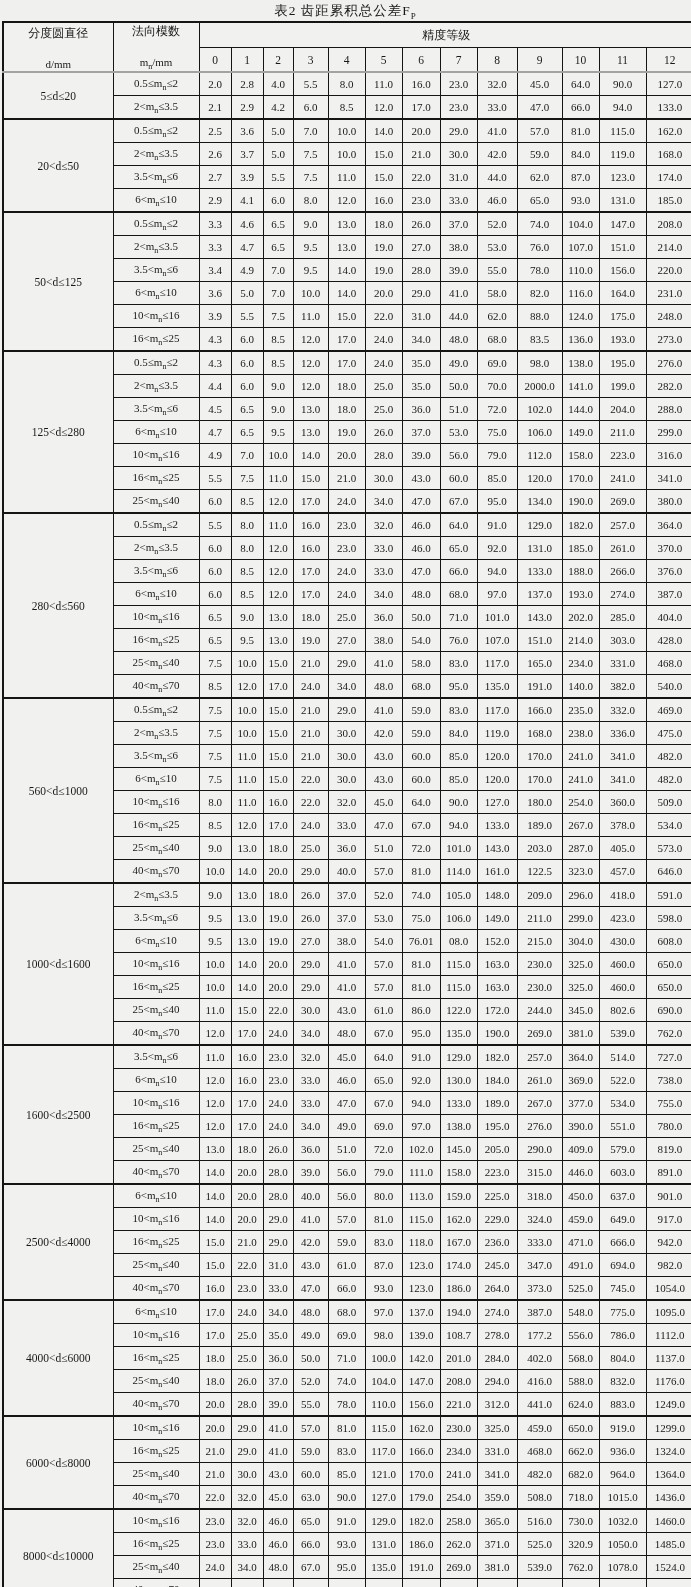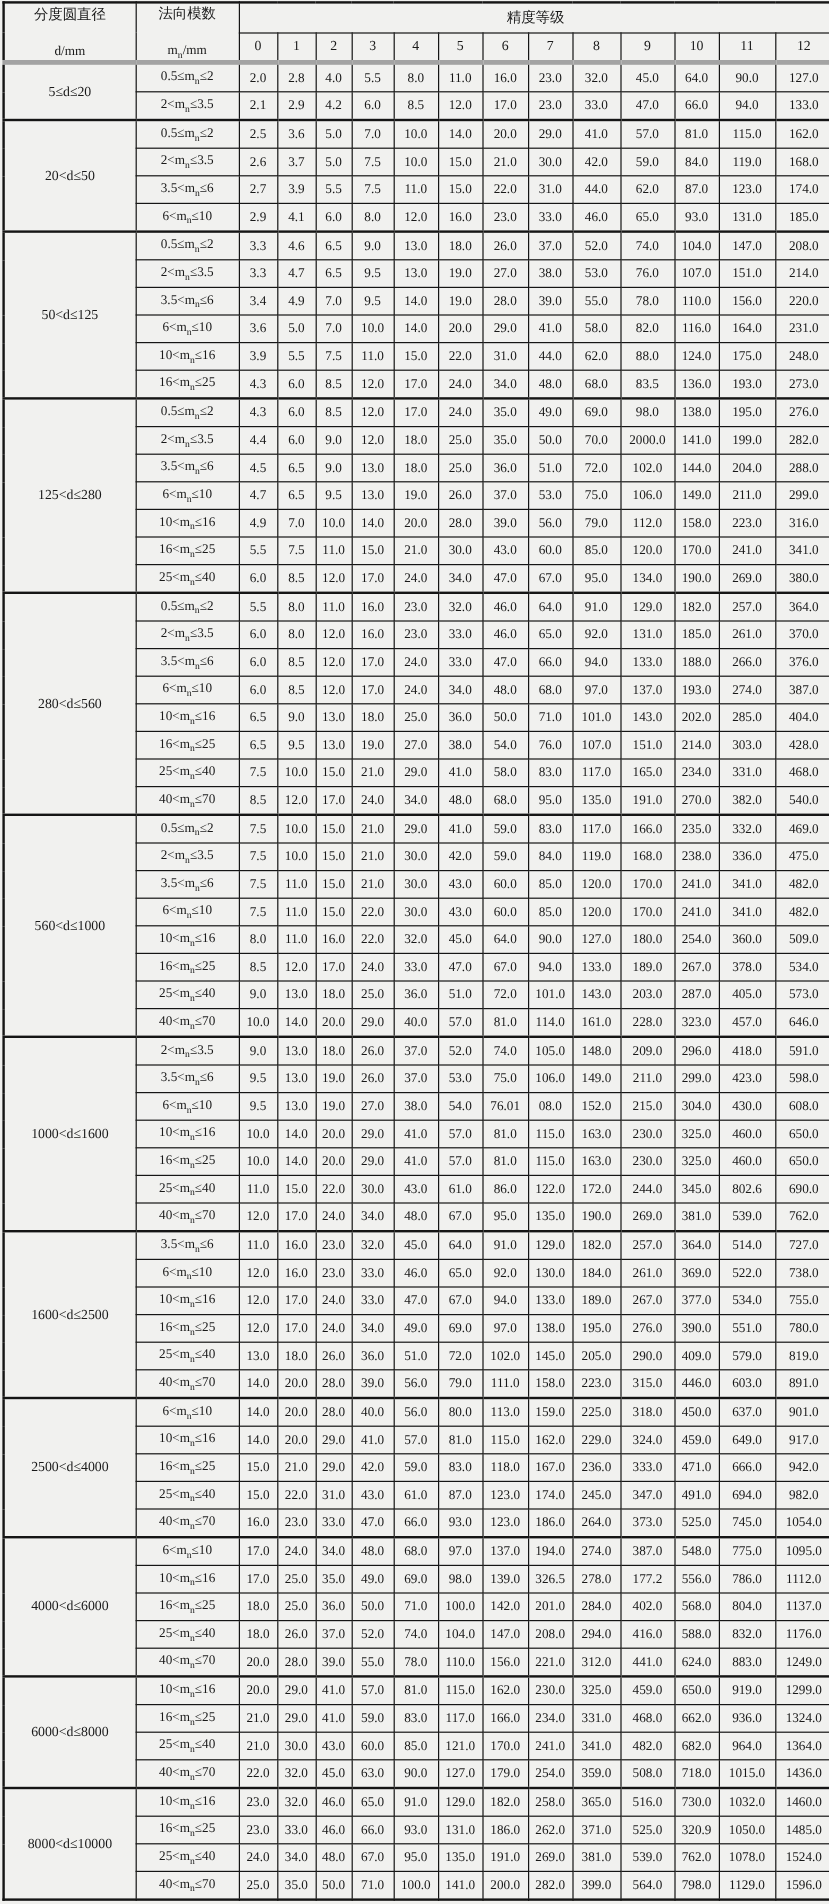--- a/index.html
+++ b/index.html
@@ -9,30 +9,31 @@
   .table-title{text-align:center;font-size:13.5px;height:20px;line-height:20px;letter-spacing:1px;}
   .table-title sub{font-size:9px;}
   table.tol{border-collapse:collapse;table-layout:fixed;width:687px;
             background:#f1f1ef;border:2px solid #151515;}
   th,td{border:1px solid #151515;text-align:center;vertical-align:middle;
         font-weight:normal;font-size:11px;padding:0;overflow:hidden;white-space:nowrap;}
   thead .hdr{font-size:12px;}
   thead .hdr .unit{font-size:11px;margin-top:16px;}
   thead tr:first-child th{height:21px;}
   th.grade-num{height:20px;font-size:11.5px;}
-  thead tr:last-child th, thead th[rowspan]{border-bottom:4px solid #a3a3a3;}
+  thead tr:last-child th, thead th[rowspan]{border-bottom:2px solid #a3a3a3;}
   tbody td{height:22px;}
   td.dia{font-size:11.5px;margin-top:44px;}
   td.mod sub, thead sub{font-size:8px;}
   tbody tr.gs > td{border-top:2px solid #151515;}
 </style>
 </head>
 <body>
 
 <div class="page">
+  <div class="table-title"><span>表2 齿距累积总公差F</span><sub>P</sub></div>
 
   <table class="tol">
     <colgroup id="cols">
         <col style="width: 110px;">
         <col style="width: 86px;">
         <col style="width: 32px;">
         <col style="width: 32px;">
         <col style="width: 30px;">
         <col style="width: 35px;">
         <col style="width: 37px;">
@@ -500,21 +501,21 @@
           <td class="val">8.5</td>
           <td class="val">12.0</td>
           <td class="val">17.0</td>
           <td class="val">24.0</td>
           <td class="val">34.0</td>
           <td class="val">48.0</td>
           <td class="val">68.0</td>
           <td class="val">95.0</td>
           <td class="val">135.0</td>
           <td class="val">191.0</td>
-          <td class="val">270.0</td>
+          <td class="val">140.0</td>
           <td class="val">382.0</td>
           <td class="val">540.0</td>
         </tr>
         <tr class="gs">
           <td rowspan="8" class="dia">560&lt;d≤1000</td>
           <td class="mod"><span>0.5≤m</span><sub>n</sub><span>≤2</span></td>
           <td class="val">7.5</td>
           <td class="val">10.0</td>
           <td class="val">15.0</td>
           <td class="val">21.0</td>
@@ -628,21 +629,21 @@
           <td class="mod"><span>40&lt;m</span><sub>n</sub><span>≤70</span></td>
           <td class="val">10.0</td>
           <td class="val">14.0</td>
           <td class="val">20.0</td>
           <td class="val">29.0</td>
           <td class="val">40.0</td>
           <td class="val">57.0</td>
           <td class="val">81.0</td>
           <td class="val">114.0</td>
           <td class="val">161.0</td>
-          <td class="val">228.0</td>
+          <td class="val">122.5</td>
           <td class="val">323.0</td>
           <td class="val">457.0</td>
           <td class="val">646.0</td>
         </tr>
         <tr class="gs">
           <td rowspan="7" class="dia">1000&lt;d≤1600</td>
           <td class="mod"><span>2&lt;m</span><sub>n</sub><span>≤3.5</span></td>
           <td class="val">9.0</td>
           <td class="val">13.0</td>
           <td class="val">18.0</td>
@@ -950,21 +951,21 @@
         </tr>
         <tr>
           <td class="mod"><span>10&lt;m</span><sub>n</sub><span>≤16</span></td>
           <td class="val">17.0</td>
           <td class="val">25.0</td>
           <td class="val">35.0</td>
           <td class="val">49.0</td>
           <td class="val">69.0</td>
           <td class="val">98.0</td>
           <td class="val">139.0</td>
-          <td class="val">326.5</td>
+          <td class="val">108.7</td>
           <td class="val">278.0</td>
           <td class="val">177.2</td>
           <td class="val">556.0</td>
           <td class="val">786.0</td>
           <td class="val">1112.0</td>
         </tr>
         <tr>
           <td class="mod"><span>16&lt;m</span><sub>n</sub><span>≤25</span></td>
           <td class="val">18.0</td>
           <td class="val">25.0</td>

